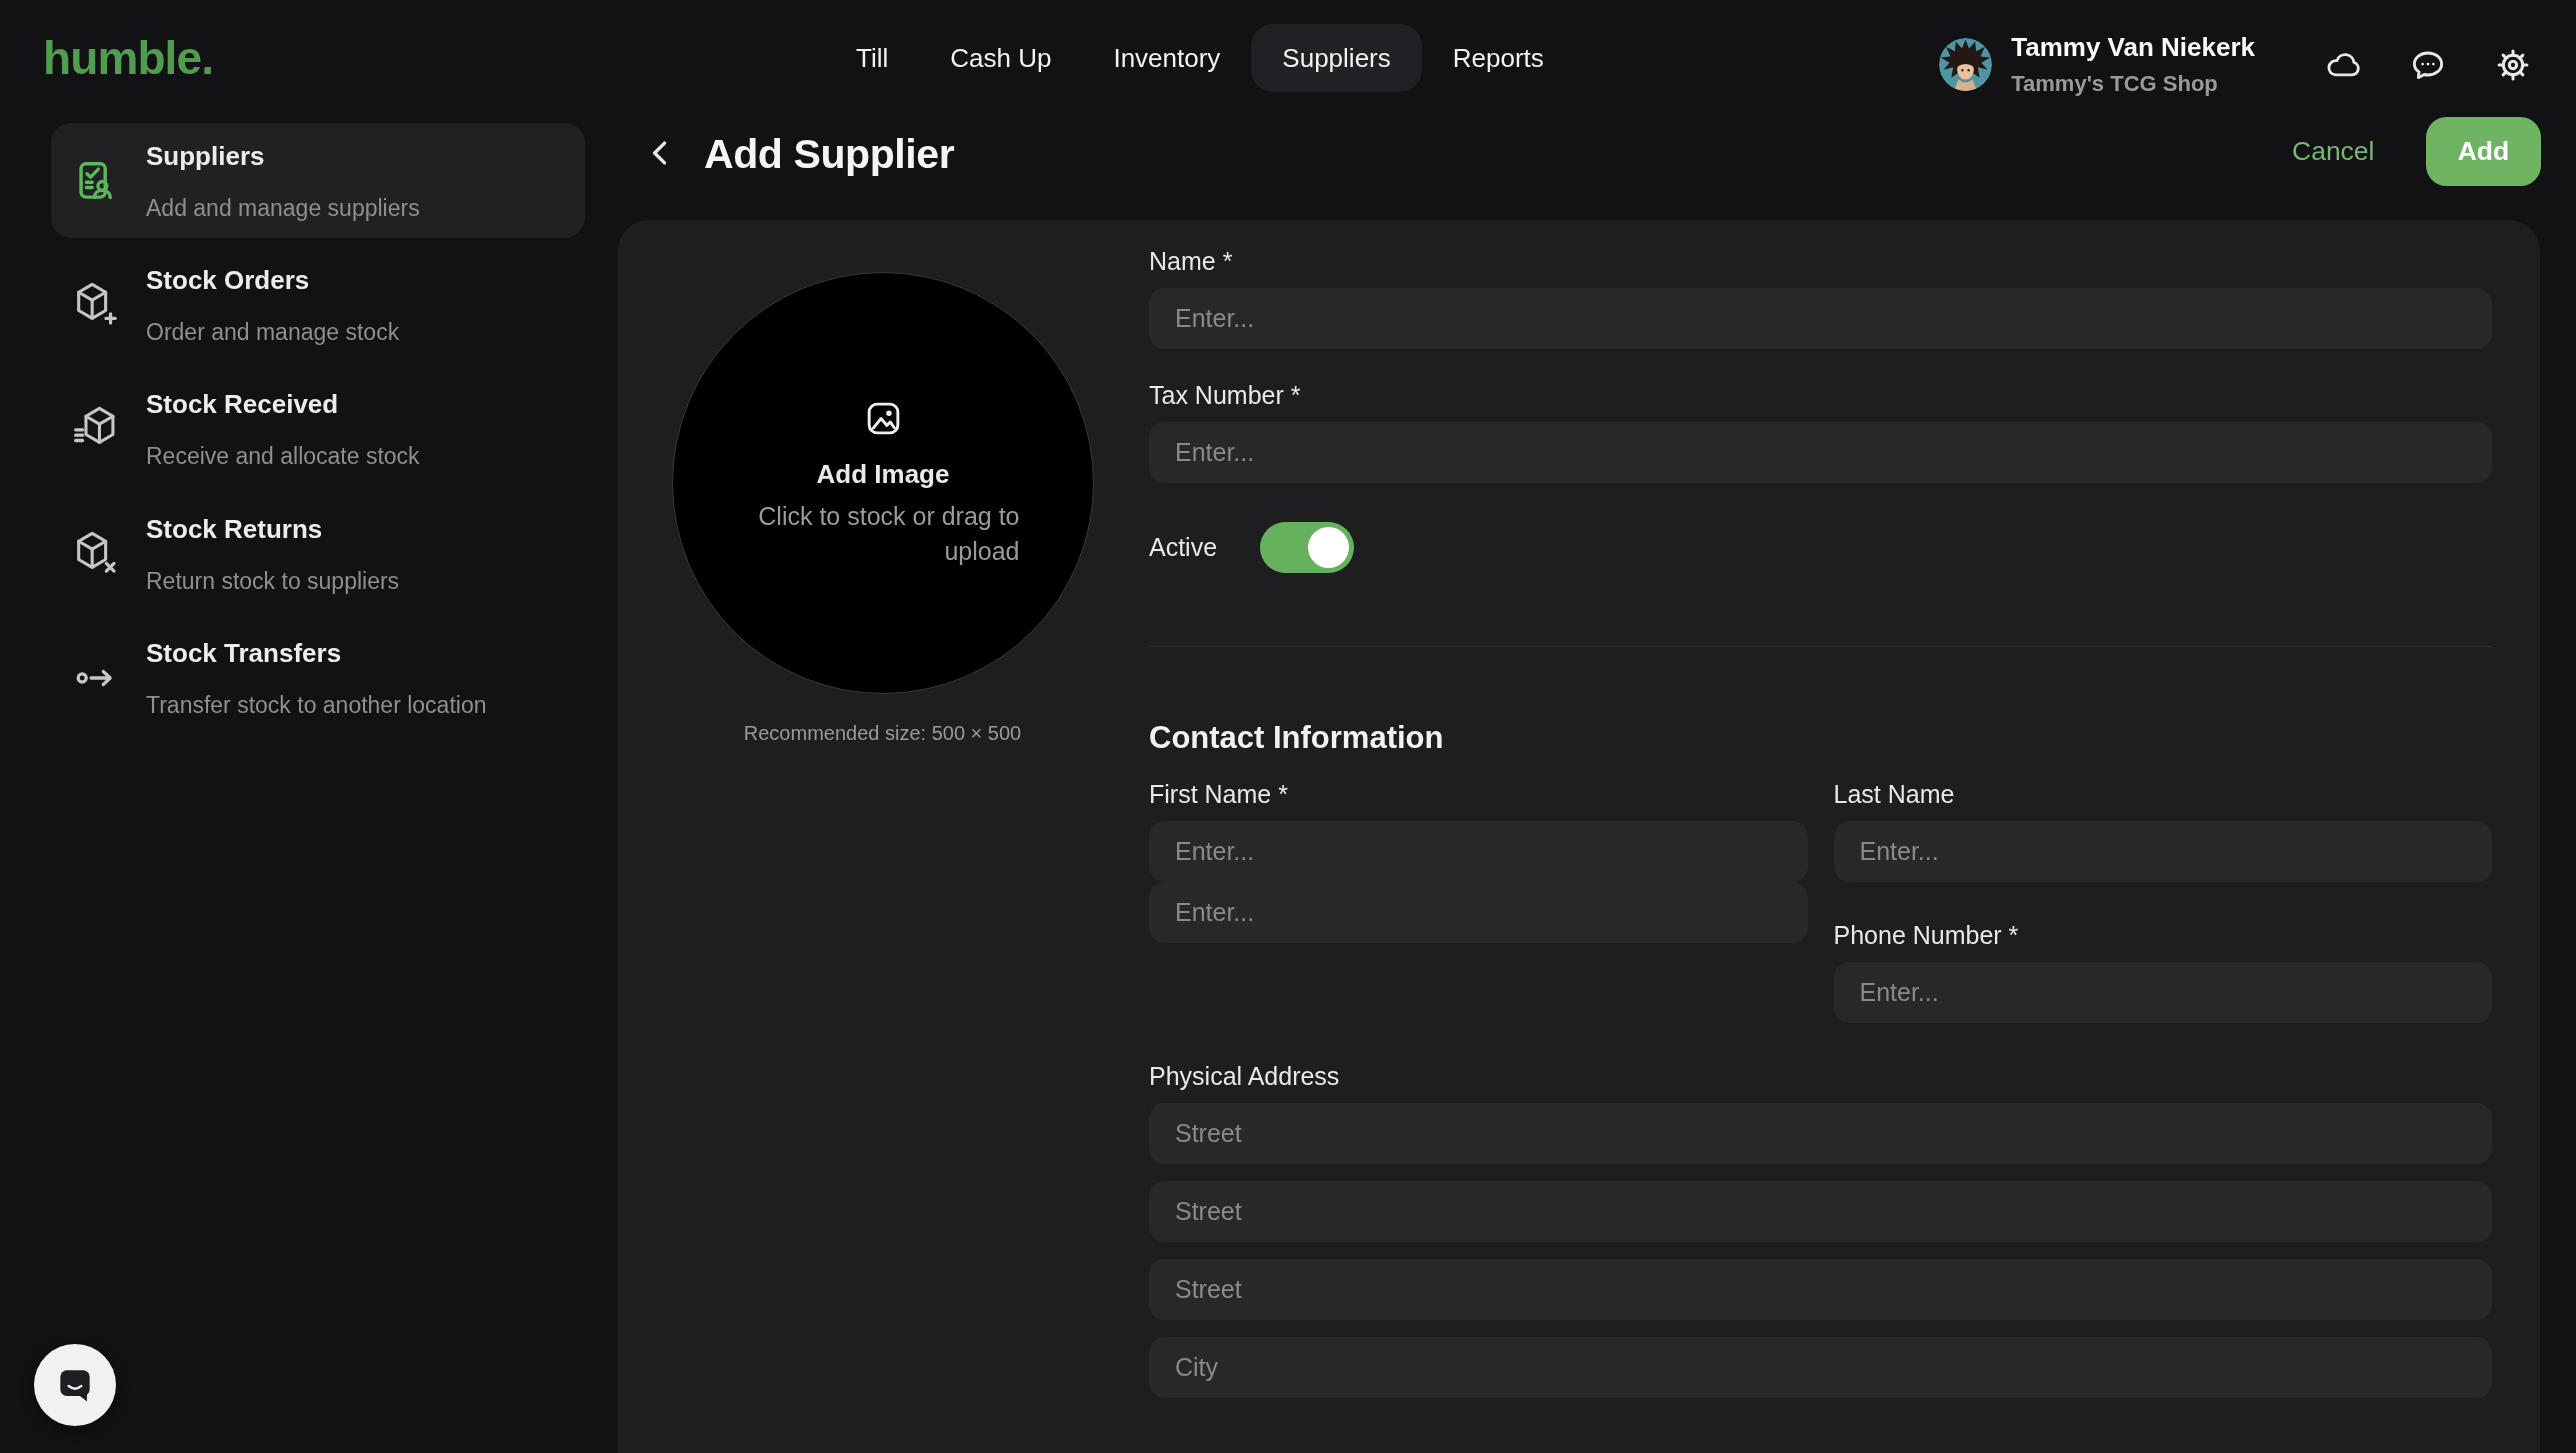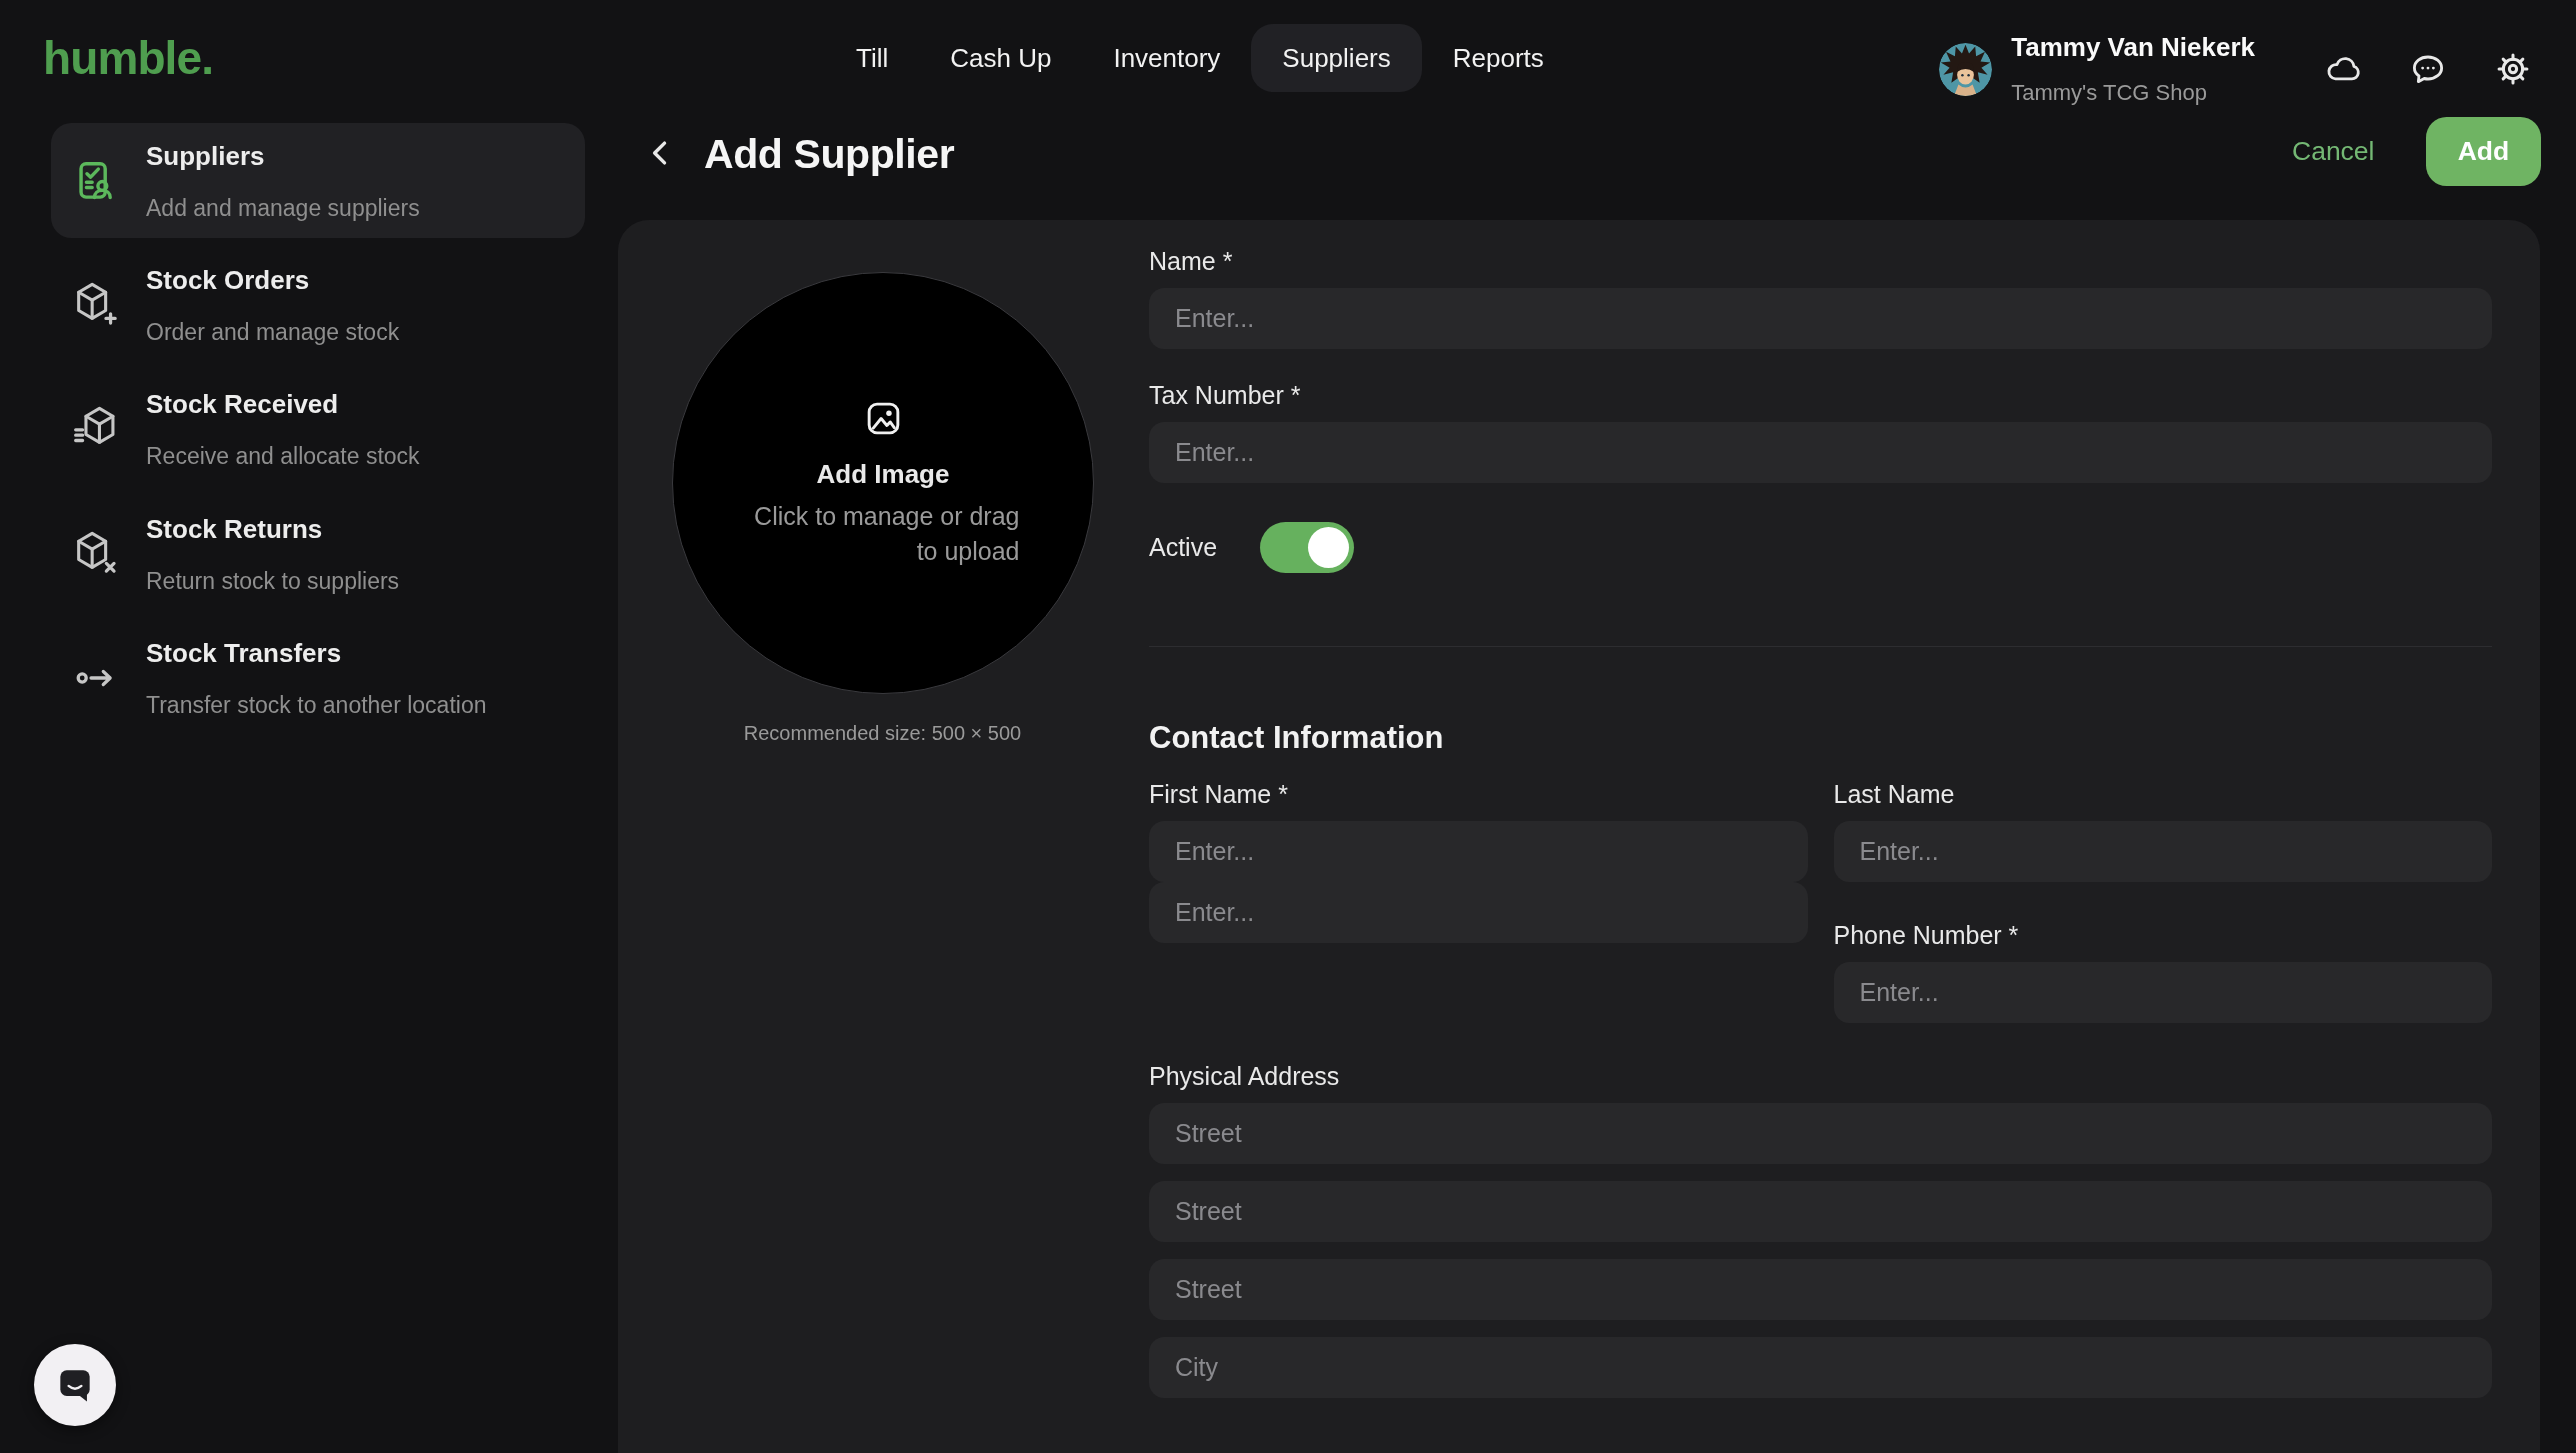--- a/index.html
+++ b/index.html
@@ -22,21 +22,21 @@
     height: 68px; line-height: 68px; padding: 0 31px;
     font-size: 26px; font-weight: 500; color: #f2f2f2;
     border-radius: 22px; cursor: pointer; white-space: nowrap;
   }
   .nav-item.active { background: #212125; }
 
   .user { position: absolute; right: 44px; top: 32px; display: flex; align-items: center; }
   .avatar { width: 53px; height: 53px; border-radius: 50%; overflow: hidden; flex: 0 0 auto; cursor: pointer; }
   .u-text { margin-left: 19px; margin-right: 22px; cursor: pointer; }
   .u-name { font-size: 26px; font-weight: 700; color: #fafafa; line-height: 31px; }
-  .u-org  { font-size: 22px; color: #9a9a9a; line-height: 26px; margin-top: 17px; }
+  .u-org  { font-size: 22px; color: #9a9a9a; line-height: 26px; margin-top: 8px; font-weight: bold; }
   .icon-btn { width: 39px; height: 39px; margin-left: 46px; cursor: pointer; display: flex; align-items: center; justify-content: center; }
   .icon-btn svg { width: 38px; height: 38px; }
 
   
   .sidebar { position: absolute; left: 51px; top: 123px; width: 534px; }
   .side-item {
     height: 115px; margin-bottom: 9.4px; border-radius: 20.5px;
     display: flex; align-items: center; padding-left: 22px; cursor: pointer;
   }
   .side-item.active { background: #212124; }
@@ -253,21 +253,21 @@
 
   <div class="panel">
 
     <div class="upload-circle">
       <svg viewBox="0 0 24 24" fill="none" stroke="#f0f0f0" stroke-width="1.7" stroke-linecap="round" stroke-linejoin="round">
         <rect x="3.6" y="3.6" width="16.8" height="16.8" rx="4.6"></rect>
         <circle cx="15.2" cy="8.9" r="1.6" fill="#f0f0f0" stroke="none"></circle>
         <path d="M6 17.6 L10.6 12 L14 16.1 L15.9 14 L18.3 17.3"></path>
       </svg>
       <div class="up-title">Add Image</div>
-      <div class="up-sub">Click to manage or drag to upload</div>
+      <div class="up-sub">Click to stock or drag to upload</div>
     </div>
     <div class="up-hint">Recommended size: 500 × 500</div>
 
     <div class="form">
 
       <div class="f-label first">Name *</div>
       <input class="t-input" type="text" placeholder="Enter..." style="">
 
       <div class="f-label">Tax Number *</div>
       <input class="t-input" type="text" placeholder="Enter..." style="">

